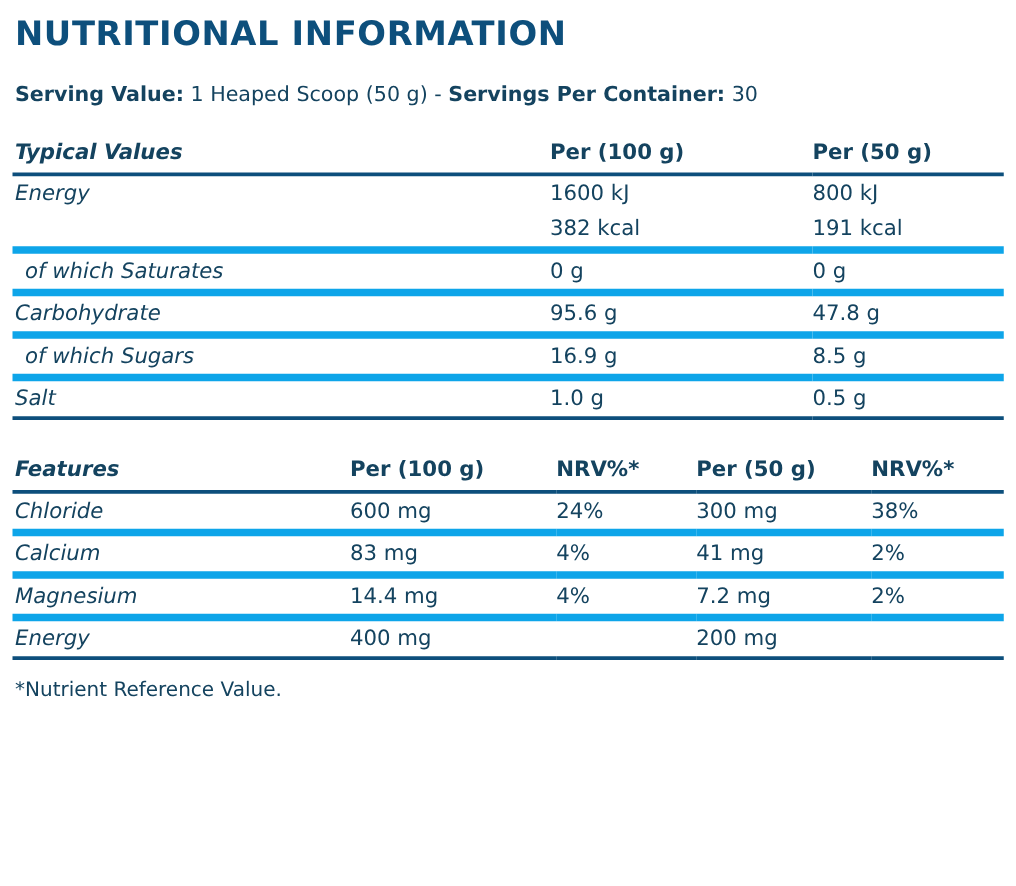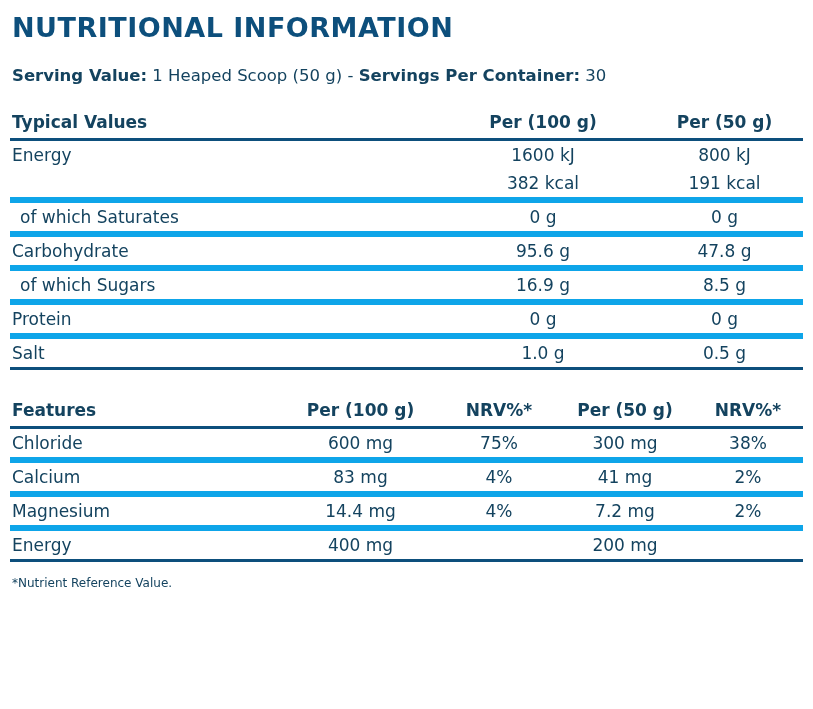--- a/index.html
+++ b/index.html
@@ -39,47 +39,48 @@
   table {
     border-collapse: collapse;
     width: 793px;
     table-layout: fixed;
   }
   td, th {
     padding: 4px 4px 4px 0;
     font-size: 17px;
     font-weight: normal;
     color: #14435f;
-    text-align: center;
+    text-align: left;
     vertical-align: bottom;
     white-space: nowrap;
   }
   th {
     font-weight: bold;
     font-size: 17px;
     padding-bottom: 6px;
   }
   td.label, th.label {
     text-align: left;
     padding-left: 2px;
+    font-style: italic;
   }
   .hdr-row th {
     border-bottom: 3px solid #0d4f7c;
   }
   .row td {
     border-bottom: 6px solid #0ea5e9;
   }
   .row.sub td.label { padding-left: 10px; }
   .row.noline td { border-bottom: none; }
   .row.last td { border-bottom: 3px solid #0d4f7c; }
 
   .spacer { height: 26px; }
 
   .footnote {
-    font-size: 12px;
+    font-size: 16px;
     color: #14435f;
     margin-top: 14px;
     margin-left: 2px;
   }
 </style>
 </head>
 <body>
 
 <div class="page">
 
@@ -121,25 +122,20 @@
       <tr class="row">
         <td class="label">Carbohydrate</td>
         <td>95.6 g</td>
         <td>47.8 g</td>
       </tr>
       <tr class="row sub">
         <td class="label">of which Sugars</td>
         <td>16.9 g</td>
         <td>8.5 g</td>
       </tr>
-      <tr class="row">
-        <td class="label">Protein</td>
-        <td>0 g</td>
-        <td>0 g</td>
-      </tr>
       <tr class="row last">
         <td class="label">Salt</td>
         <td>1.0 g</td>
         <td>0.5 g</td>
       </tr>
     </tbody>
   </table>
 
   <div class="spacer"></div>
 
@@ -157,21 +153,21 @@
         <th>Per (100 g)</th>
         <th>NRV%*</th>
         <th>Per (50 g)</th>
         <th>NRV%*</th>
       </tr>
     </thead>
     <tbody>
       <tr class="row">
         <td class="label">Chloride</td>
         <td>600 mg</td>
-        <td>75%</td>
+        <td>24%</td>
         <td>300 mg</td>
         <td>38%</td>
       </tr>
       <tr class="row">
         <td class="label">Calcium</td>
         <td>83 mg</td>
         <td>4%</td>
         <td>41 mg</td>
         <td>2%</td>
       </tr>

